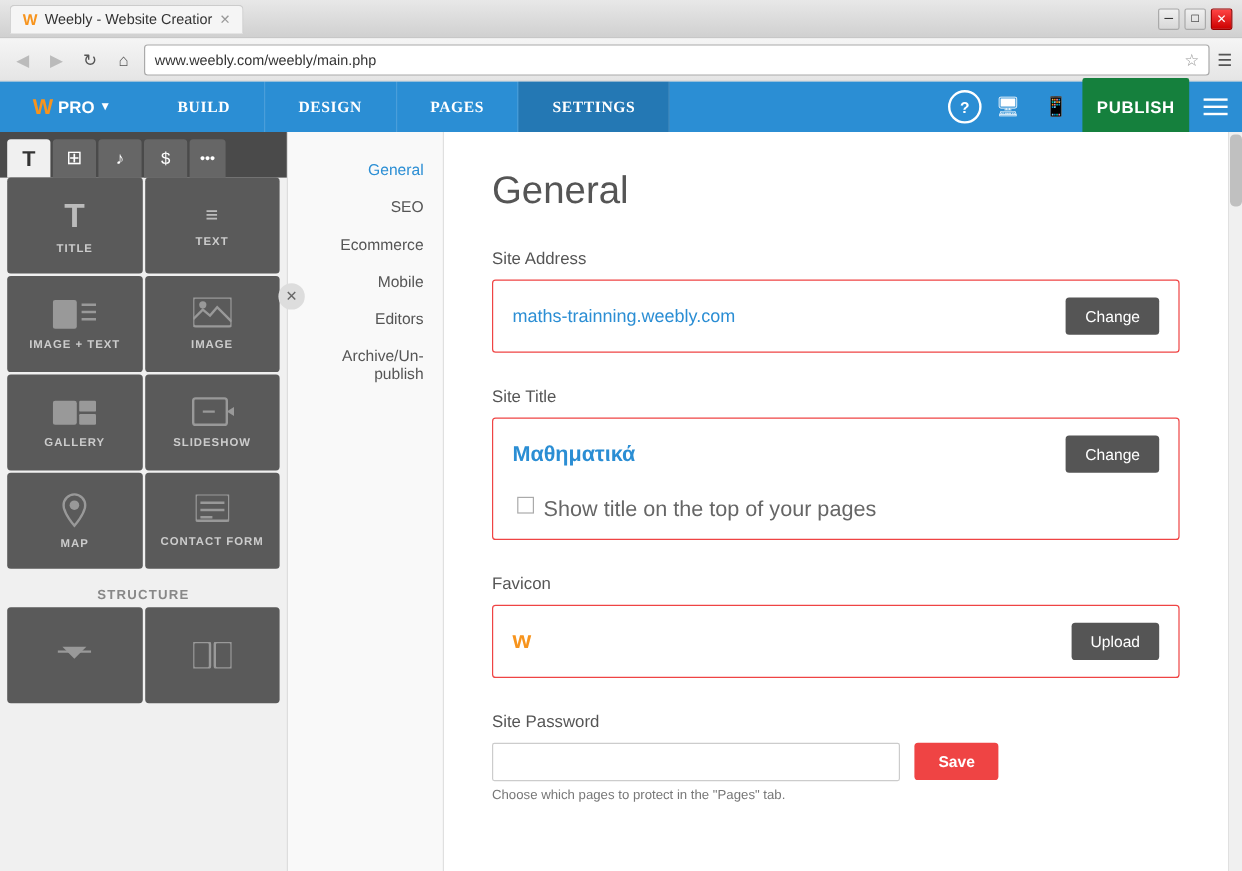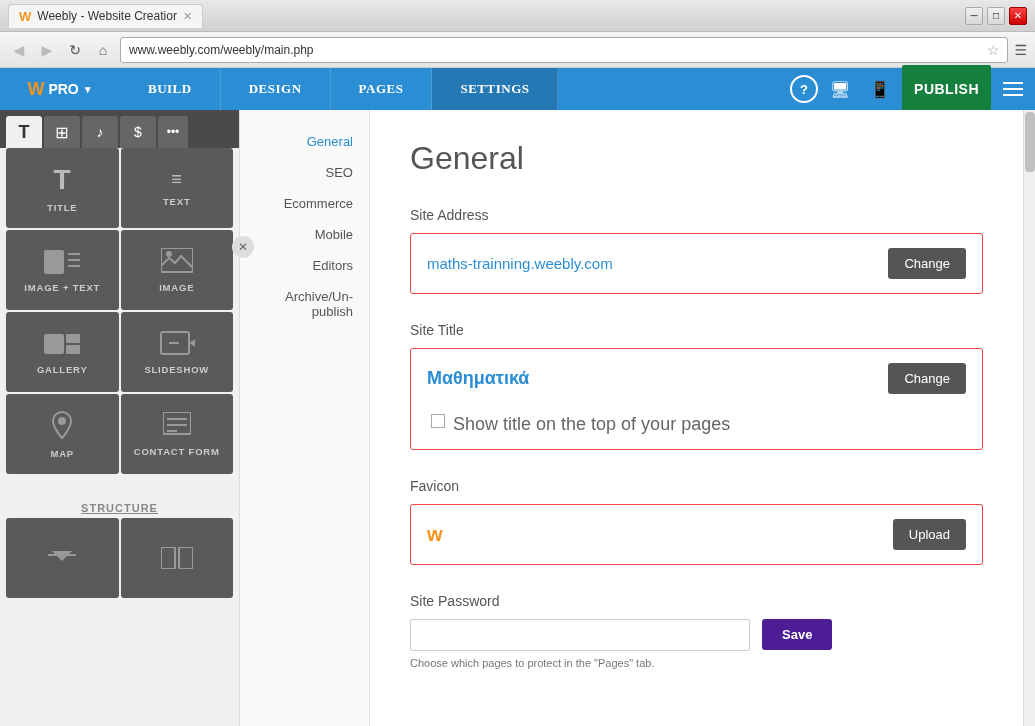--- a/index.html
+++ b/index.html
@@ -394,21 +394,21 @@
       padding: 0 8px;
     }
     .password-row {
       display: flex;
       align-items: flex-start;
       gap: 12px;
     }
     .password-col { display: flex; flex-direction: column; gap: 6px; }
     .password-hint { font-size: 11px; color: #777; }
     .save-btn {
-      background: #4c1d95;
+      background: #ef4444;
       color: white;
       border: none;
       padding: 8px 20px;
       border-radius: 3px;
       cursor: pointer;
       font-size: 13px;
       font-weight: bold;
     }
 
     
@@ -553,21 +553,21 @@
         <svg width="28" height="28">
           <rect x="0" y="0" width="28" height="22" rx="2" fill="none" stroke="#999" stroke-width="2"></rect>
           <line x1="4" y1="7" x2="24" y2="7" stroke="#999" stroke-width="2"></line>
           <line x1="4" y1="13" x2="24" y2="13" stroke="#999" stroke-width="2"></line>
           <line x1="4" y1="19" x2="14" y2="19" stroke="#999" stroke-width="2"></line>
         </svg>
         <span class="element-label">CONTACT FORM</span>
       </div>
     </div>
 
-    <div class="section-label" style="margin-top:20px;text-decoration:underline;">STRUCTURE</div>
+    <div class="section-label" style="margin-top:8px;">STRUCTURE</div>
     <div class="element-grid">
       <div class="element-item">
         <svg width="28" height="18">
           <line x1="0" y1="6" x2="28" y2="6" stroke="#999" stroke-width="2"></line>
           <polygon points="4,2 14,12 24,2" fill="#999"></polygon>
         </svg>
       </div>
       <div class="element-item">
         <svg width="32" height="22">
           <rect x="0" y="0" width="14" height="22" rx="2" fill="none" stroke="#999" stroke-width="2"></rect>

